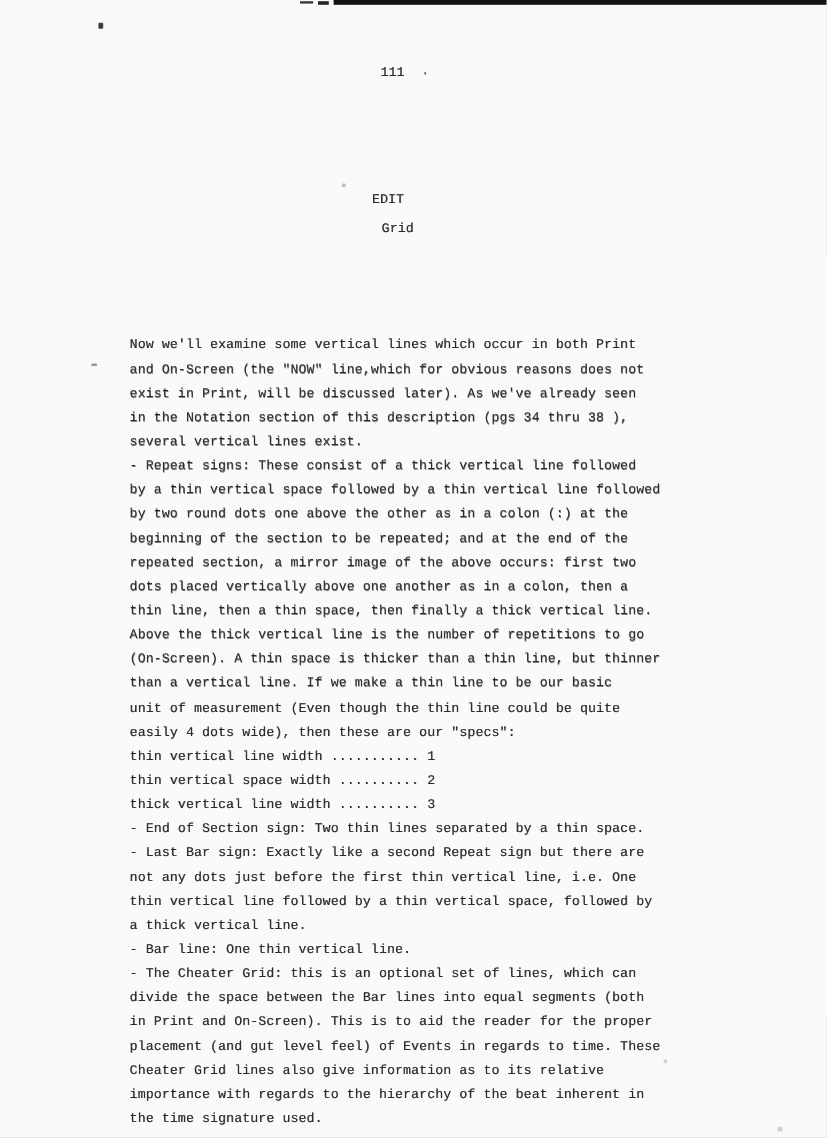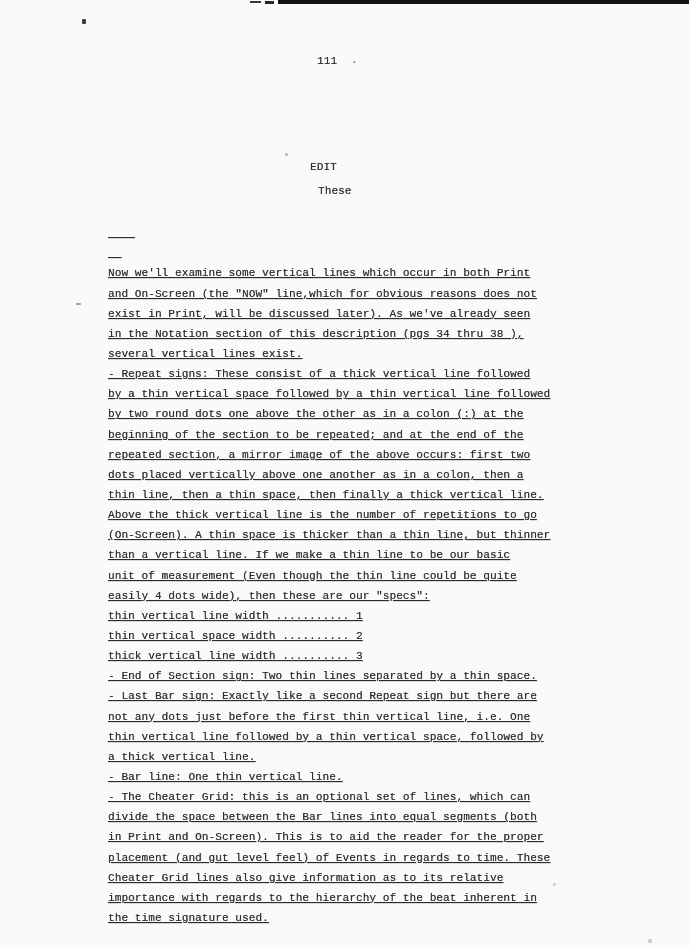--- a/index.html
+++ b/index.html
@@ -47,23 +47,22 @@
   .heading {
     position: absolute;
     left: 310px; top: 161px;
   }
   .subheading {
     position: absolute;
     left: 318px; top: 185px;
   }
   .body-text {
     position: absolute;
-    left: 108px; top: 203px;
+    left: 108px; top: 218px;
     line-height: 20.15px;
-    text-decoration: underline;
   }
   .body-text .line { height: 20.15px; }
 </style>
 </head>
 <body>
 
 <div class="page" style="background: rgb(250, 250, 248);">
 
   <div class="top-strip" style="background: rgb(20, 20, 20);"></div>
   <div class="top-dash1"></div>
@@ -73,19 +72,19 @@
   <div class="speck s3"></div>
   <div class="speck s4"></div>
   <div class="speck s5"></div>
 
   <div class="typewriter page-number">111</div>
 
   <div class="typewriter stray-mark">.</div>
 
   <div class="typewriter heading">EDIT</div>
 
-  <div class="typewriter subheading">These</div>
+  <div class="typewriter subheading">Grid</div>
 
   <div class="typewriter body-text">
     
   <div class="line">Now we'll examine some vertical lines which occur in both Print</div><div class="line">and On-Screen (the "NOW" line,which for obvious reasons does not</div><div class="line">exist in Print, will be discussed later). As we've already seen</div><div class="line">in the Notation section of this description (pgs 34 thru 38 ),</div><div class="line">several vertical lines exist.</div><div class="line">- Repeat signs: These consist of a thick vertical line followed</div><div class="line">by a thin vertical space followed by a thin vertical line followed</div><div class="line">by two round dots one above the other as in a colon (:) at the</div><div class="line">beginning of the section to be repeated; and at the end of the</div><div class="line">repeated section, a mirror image of the above occurs: first two</div><div class="line">dots placed vertically above one another as in a colon, then a</div><div class="line">thin line, then a thin space, then finally a thick vertical line.</div><div class="line">Above the thick vertical line is the number of repetitions to go</div><div class="line">(On-Screen). A thin space is thicker than a thin line, but thinner</div><div class="line">than a vertical line. If we make a thin line to be our basic</div><div class="line">unit of measurement (Even though the thin line could be quite</div><div class="line">easily 4 dots wide), then these are our "specs":</div><div class="line">thin vertical line width ........... 1</div><div class="line">thin vertical space width .......... 2</div><div class="line">thick vertical line width .......... 3</div><div class="line">- End of Section sign: Two thin lines separated by a thin space.</div><div class="line">- Last Bar sign: Exactly like a second Repeat sign but there are</div><div class="line">not any dots just before the first thin vertical line, i.e. One</div><div class="line">thin vertical line followed by a thin vertical space, followed by</div><div class="line">a thick vertical line.</div><div class="line">- Bar line: One thin vertical line.</div><div class="line">- The Cheater Grid: this is an optional set of lines, which can</div><div class="line">divide the space between the Bar lines into equal segments (both</div><div class="line">in Print and On-Screen). This is to aid the reader for the proper</div><div class="line">placement (and gut level feel) of Events in regards to time. These</div><div class="line">Cheater Grid lines also give information as to its relative</div><div class="line">importance with regards to the hierarchy of the beat inherent in</div><div class="line">the time signature used.</div></div>
 
 </div>
 
 </body></html>

